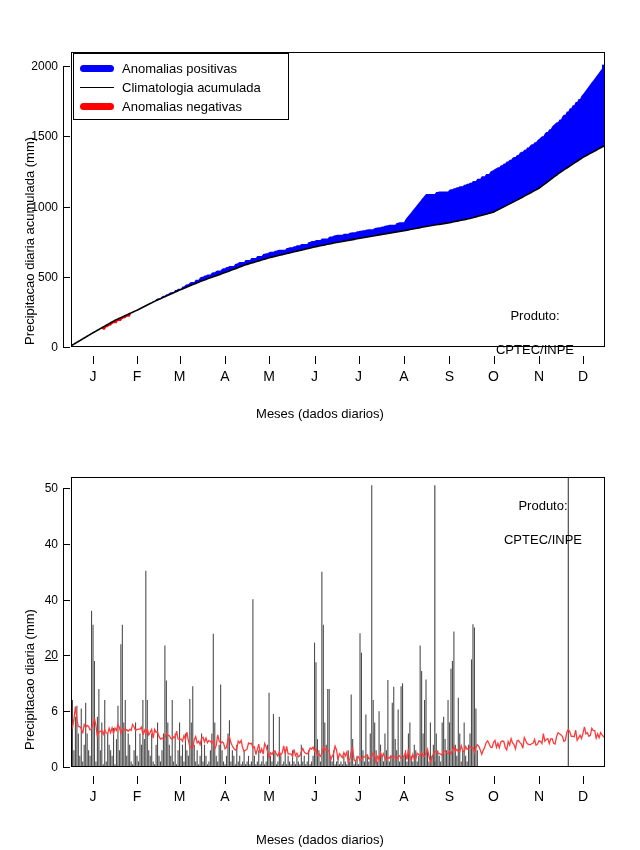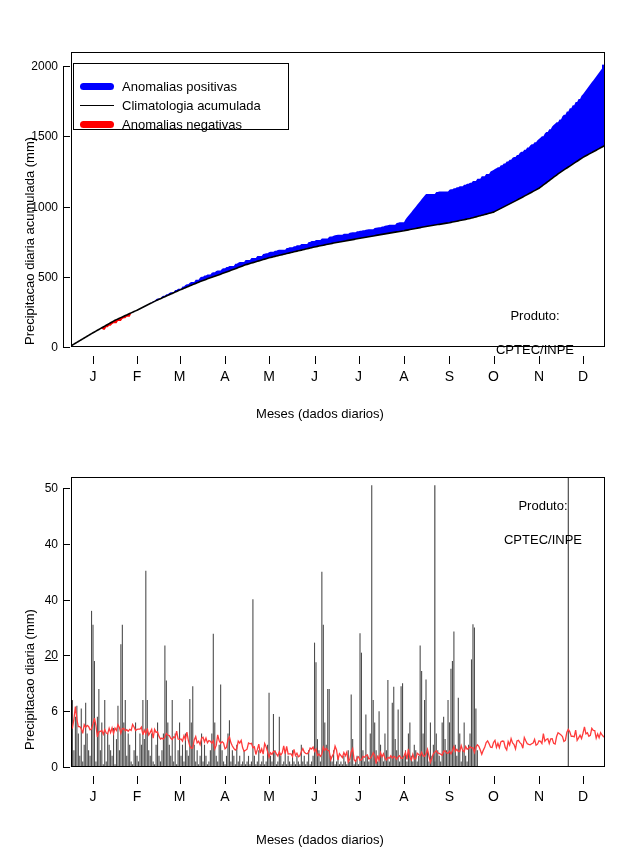--- a/index.html
+++ b/index.html
@@ -104,21 +104,21 @@
         <div class="xtick-label" style="left: 449.495px; top: 368px;">S</div>
         <div class="xtick-mark" style="left: 493.505px; top: 356px;"></div>
         <div class="xtick-label" style="left: 493.505px; top: 368px;">O</div>
         <div class="xtick-mark" style="left: 538.984px; top: 356px;"></div>
         <div class="xtick-label" style="left: 538.984px; top: 368px;">N</div>
         <div class="xtick-mark" style="left: 582.995px; top: 356px;"></div>
         <div class="xtick-label" style="left: 582.995px; top: 368px;">D</div>
       </div>
     <div class="axis-title-x" id="top-xtitle" style="top:406px;">Meses (dados diarios)</div>
 
-    <div class="legend-box" id="top-legend" style="left: 73px; top: 63px; width: 216px; height: 67px; padding-top: 13px;">
+    <div class="legend-box" id="top-legend" style="left: 73px; top: 53px; width: 216px; height: 67px; padding-top: 5px;">
         <div class="legend-row">
           <div class="legend-key">
             <div class="thick" style="background: rgb(0, 0, 255);"></div>
           </div>
           <div class="legend-label">Anomalias positivas</div>
         </div>
         <div class="legend-row">
           <div class="legend-key">
             <div class="thin" style="background: rgb(0, 0, 0);"></div>
           </div>

